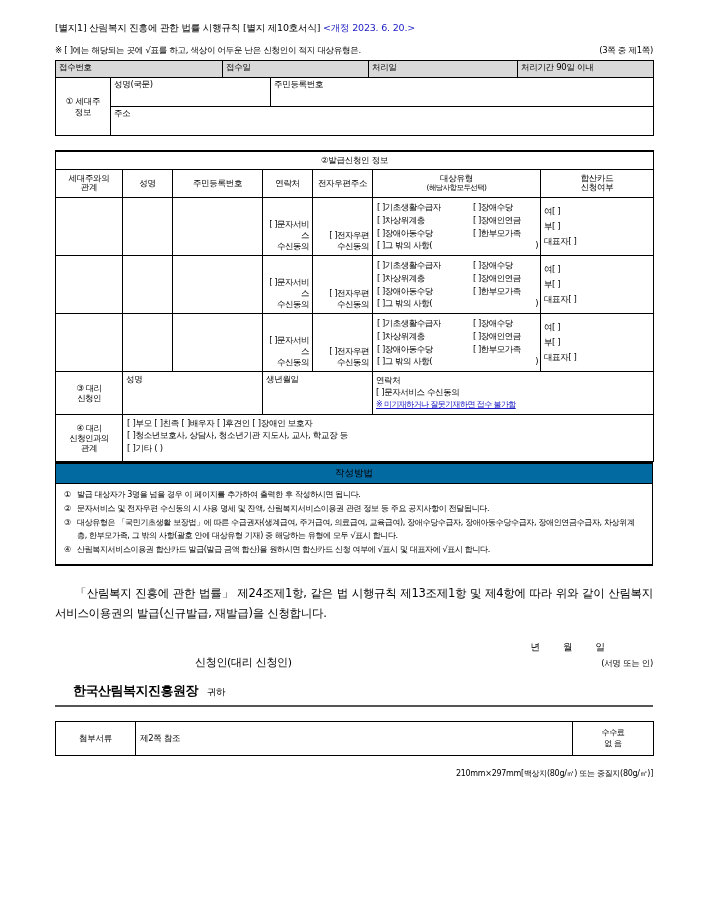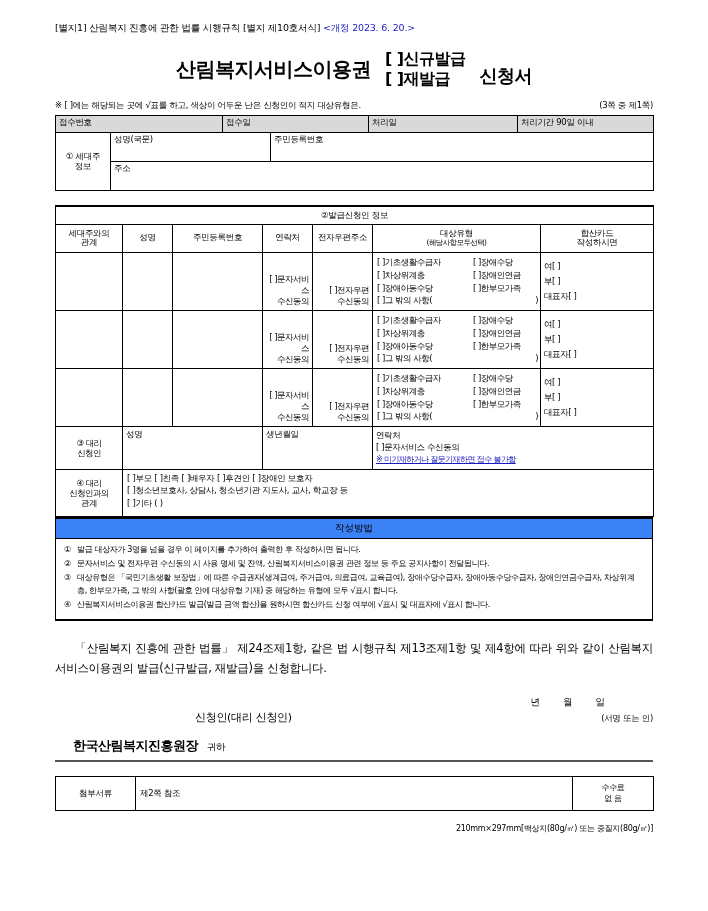--- a/index.html
+++ b/index.html
@@ -189,21 +189,21 @@
   }
   .rel-cell {
     font-size: 9.5px;
     line-height: 1.45;
     letter-spacing: -0.3px;
     padding: 2px 4px;
   }
 
   
   .howto-head {
-    background: #3b82f6;
+    background: #0369a1;
     text-align: center;
     font-size: 9.5px;
     padding: 3px 0;
     border-left: 1px solid #000;
     border-right: 1px solid #000;
     border-bottom: 1px solid #000;
     border-top: 2px solid #000;
   }
   .howto-body {
     border-left: 1px solid #000;
@@ -298,28 +298,20 @@
 </head>
 <body>
 
 <div class="page">
 
   <div class="ref-line">
     <span>[별지1] 산림복지 진흥에 관한 법률 시행규칙 [별지 제10호서식]</span>
     <span class="rev">&lt;개정 2023. 6. 20.&gt;</span>
   </div>
 
-  <div class="title-block">
-    <div class="title-main">산림복지서비스이용권</div>
-    <div class="title-choices">
-      <div>[ ]신규발급</div>
-      <div>[ ]재발급</div>
-    </div>
-    <div class="title-suffix">신청서</div>
-  </div>
 
   <div class="note-row">
     <div>※ [  ]에는 해당되는 곳에 √표를 하고, 색상이 어두운 난은 신청인이 적지 대상유형은.</div>
     <div class="page-no">(3쪽 중 제1쪽)</div>
   </div>
 
   <table class="tbl-receipt">
     <colgroup>
       <col style="width:55px">
         <col style="width:112px">
@@ -371,21 +363,21 @@
       <td class="col-head">성명</td>
       <td class="col-head">주민등록번호</td>
       <td class="col-head">연락처</td>
       <td class="col-head">전자우편주소</td>
       <td class="col-head">
         <div>대상유형</div>
         <div class="sub">(해당사항모두선택)</div>
       </td>
       <td class="col-head">
         <div>합산카드</div>
-        <div>작성하시면</div>
+        <div>신청여부</div>
       </td>
     </tr>
 
     <tr class="row-tall">
       <td></td>
       <td></td>
       <td></td>
       <td class="consent-cell">
         <div>[  ]문자서비스</div>
         <div>수신동의</div>

